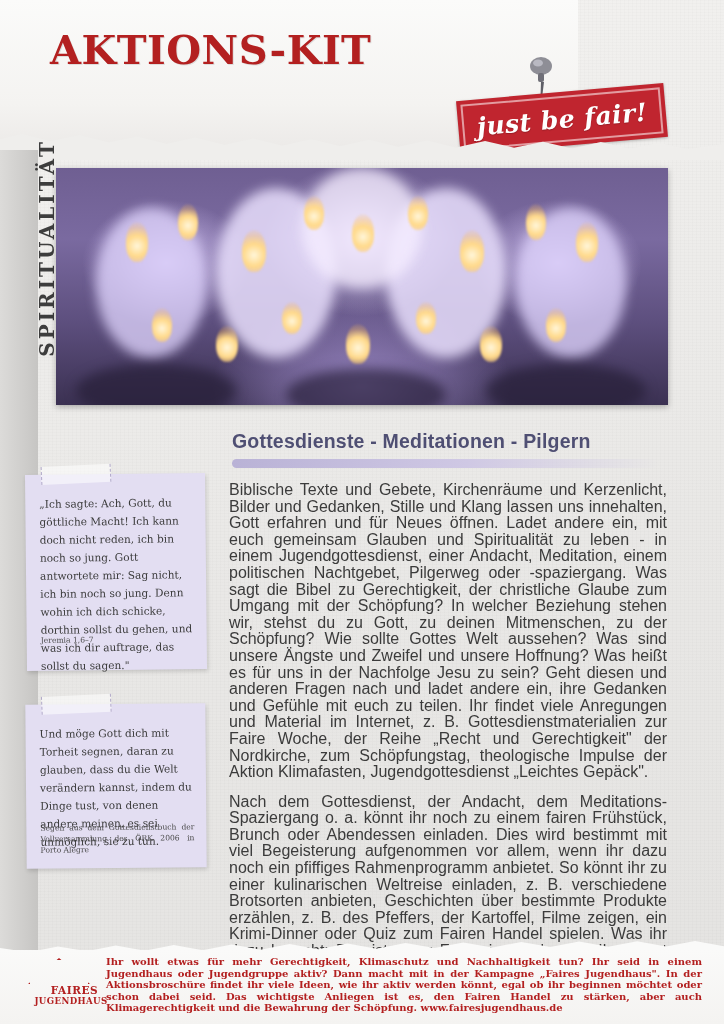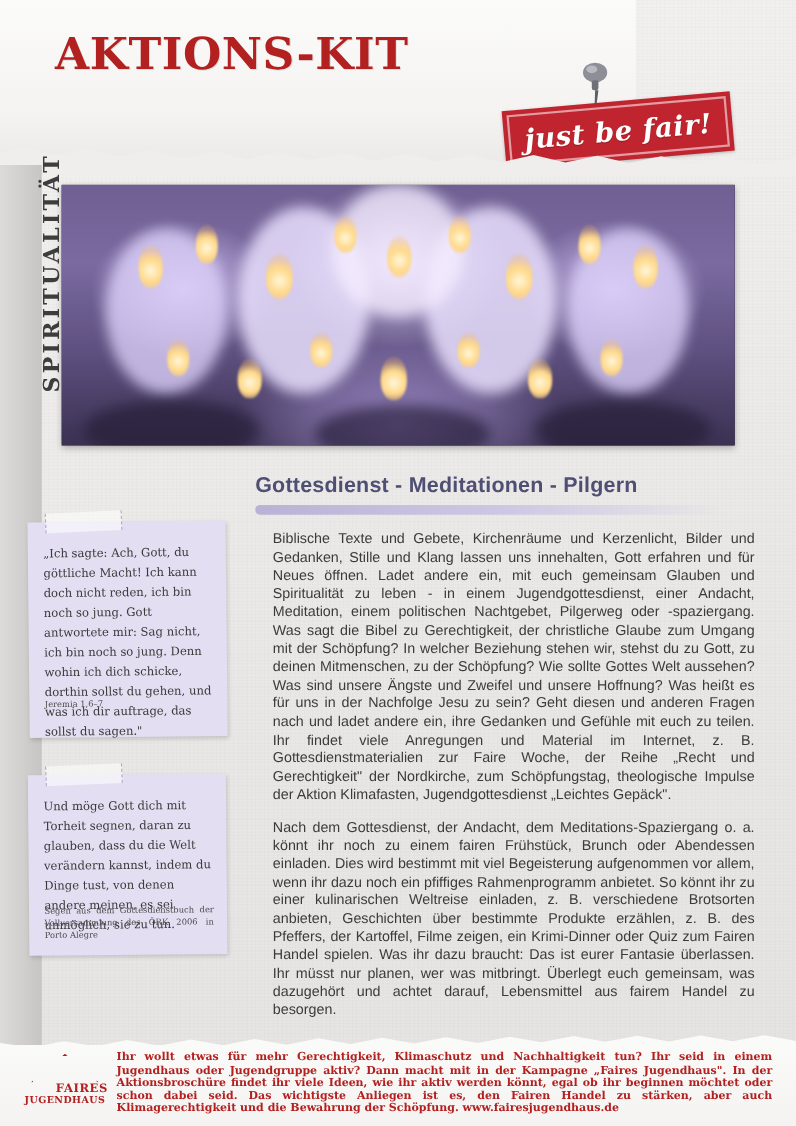--- a/index.html
+++ b/index.html
@@ -152,23 +152,23 @@
   }
   .heading-underline {
     position: absolute;
     left: 232px; top: 459px;
     width: 428px; height: 9px;
     background: linear-gradient(90deg, #b9b2d6 0%, #cfc8e4 55%, rgba(207,200,228,0) 100%);
     border-radius: 5px;
   }
   .body-col {
     position: absolute;
-    left: 248px; top: 482px;
+    left: 229px; top: 482px;
     width: 438px;
-    font-size: 13px;
+    font-size: 16px;
     line-height: 16.6px;
     color: #3b3b3b;
     text-align: justify;
   }
   .body-col p { margin: 0 0 13px 0; }
 
   
   .note {
     position: absolute;
     background: #e3def2;
@@ -231,21 +231,21 @@
     border: 2.2px solid #b32020;
     border-bottom: none;
     clip-path: polygon(0% 100%, 50% 0%, 100% 100%, 88% 100%, 50% 16%, 12% 100%);
   }
   .footer-logo-l1 {
     position: absolute; left: 0; top: 28px; width: 78px;
     font-family: "DejaVu Serif", serif; font-weight: bold;
     font-size: 10.5px; color: #b32020; letter-spacing: 0.5px; text-align: right;
   }
   .footer-logo-l2 {
-    position: absolute; left: 0; top: 40px; width: 78px;
+    position: absolute; left: 12px; top: 40px; width: 78px;
     font-family: "DejaVu Serif", serif; font-weight: bold;
     font-size: 8.6px; color: #b32020; letter-spacing: 0.4px;
   }
   .footer-text {
     position: absolute;
     left: 106px; top: 956px;
     width: 596px;
     font-family: "DejaVu Serif", serif;
     font-size: 10px;
     line-height: 11.6px;
@@ -305,21 +305,21 @@
   <div class="flame" style="left:290px; top:156px; width:24px; height:40px;"></div>
   <div class="flame" style="left:360px; top:134px; width:20px; height:32px;"></div>
   <div class="flame" style="left:424px; top:158px; width:22px; height:36px;"></div>
   <div class="flame" style="left:490px; top:140px; width:20px; height:34px;"></div>
 
   <div class="glow-blob" style="left:20px;  top:196px; width:160px; height:54px; background:rgba(40,32,58,0.75);"></div>
   <div class="glow-blob" style="left:230px; top:200px; width:160px; height:54px; background:rgba(40,32,58,0.7);"></div>
   <div class="glow-blob" style="left:430px; top:196px; width:160px; height:54px; background:rgba(40,32,58,0.75);"></div>
 </div>
 
-<div class="content-heading">Gottesdienst - Meditationen - Pilgern</div>
+<div class="content-heading">Gottesdienste - Meditationen - Pilgern</div>
 <div class="heading-underline"></div>
 
 <div class="body-col">
   <p>Biblische Texte und Gebete, Kirchenräume und Kerzenlicht, Bilder und Gedanken, Stille und Klang lassen uns innehalten, Gott erfahren und für Neues öffnen. Ladet andere ein, mit euch gemeinsam Glauben und Spiritualität zu leben - in einem Jugendgottesdienst, einer Andacht, Meditation, einem politischen Nachtgebet, Pilgerweg oder -spaziergang. Was sagt die Bibel zu Gerechtigkeit, der christliche Glaube zum Umgang mit der Schöpfung? In welcher Beziehung stehen wir, stehst du zu Gott, zu deinen Mitmenschen, zu der Schöpfung? Wie sollte Gottes Welt aussehen? Was sind unsere Ängste und Zweifel und unsere Hoffnung? Was heißt es für uns in der Nachfolge Jesu zu sein? Geht diesen und anderen Fragen nach und ladet andere ein, ihre Gedanken und Gefühle mit euch zu teilen. Ihr findet viele Anregungen und Material im Internet, z. B. Gottesdienstmaterialien zur Faire Woche, der Reihe „Recht und Gerechtigkeit" der Nordkirche, zum Schöpfungstag, theologische Impulse der Aktion Klimafasten, Jugendgottesdienst „Leichtes Gepäck".</p>
   <p>Nach dem Gottesdienst, der Andacht, dem Meditations-Spaziergang o. a. könnt ihr noch zu einem fairen Frühstück, Brunch oder Abendessen einladen. Dies wird bestimmt mit viel Begeisterung aufgenommen vor allem, wenn ihr dazu noch ein pfiffiges Rahmenprogramm anbietet. So könnt ihr zu einer kulinarischen Weltreise einladen, z. B. verschiedene Brotsorten anbieten, Geschichten über bestimmte Produkte erzählen, z. B. des Pfeffers, der Kartoffel, Filme zeigen, ein Krimi-Dinner oder Quiz zum Fairen Handel spielen. Was ihr dazu braucht: Das ist eurer Fantasie überlassen. Ihr müsst nur planen, wer was mitbringt. Überlegt euch gemeinsam, was dazugehört und achtet darauf, Lebensmittel aus fairem Handel zu besorgen.</p>
 </div>
 
 <div class="note note-1">
   <div class="tape"></div>
   <div class="note-text">„Ich sagte: Ach, Gott, du göttliche Macht! Ich kann doch nicht reden, ich bin noch so jung. Gott antwortete mir: Sag nicht, ich bin noch so jung. Denn wohin ich dich schicke, dorthin sollst du gehen, und was ich dir auftrage, das sollst du sagen."</div>

